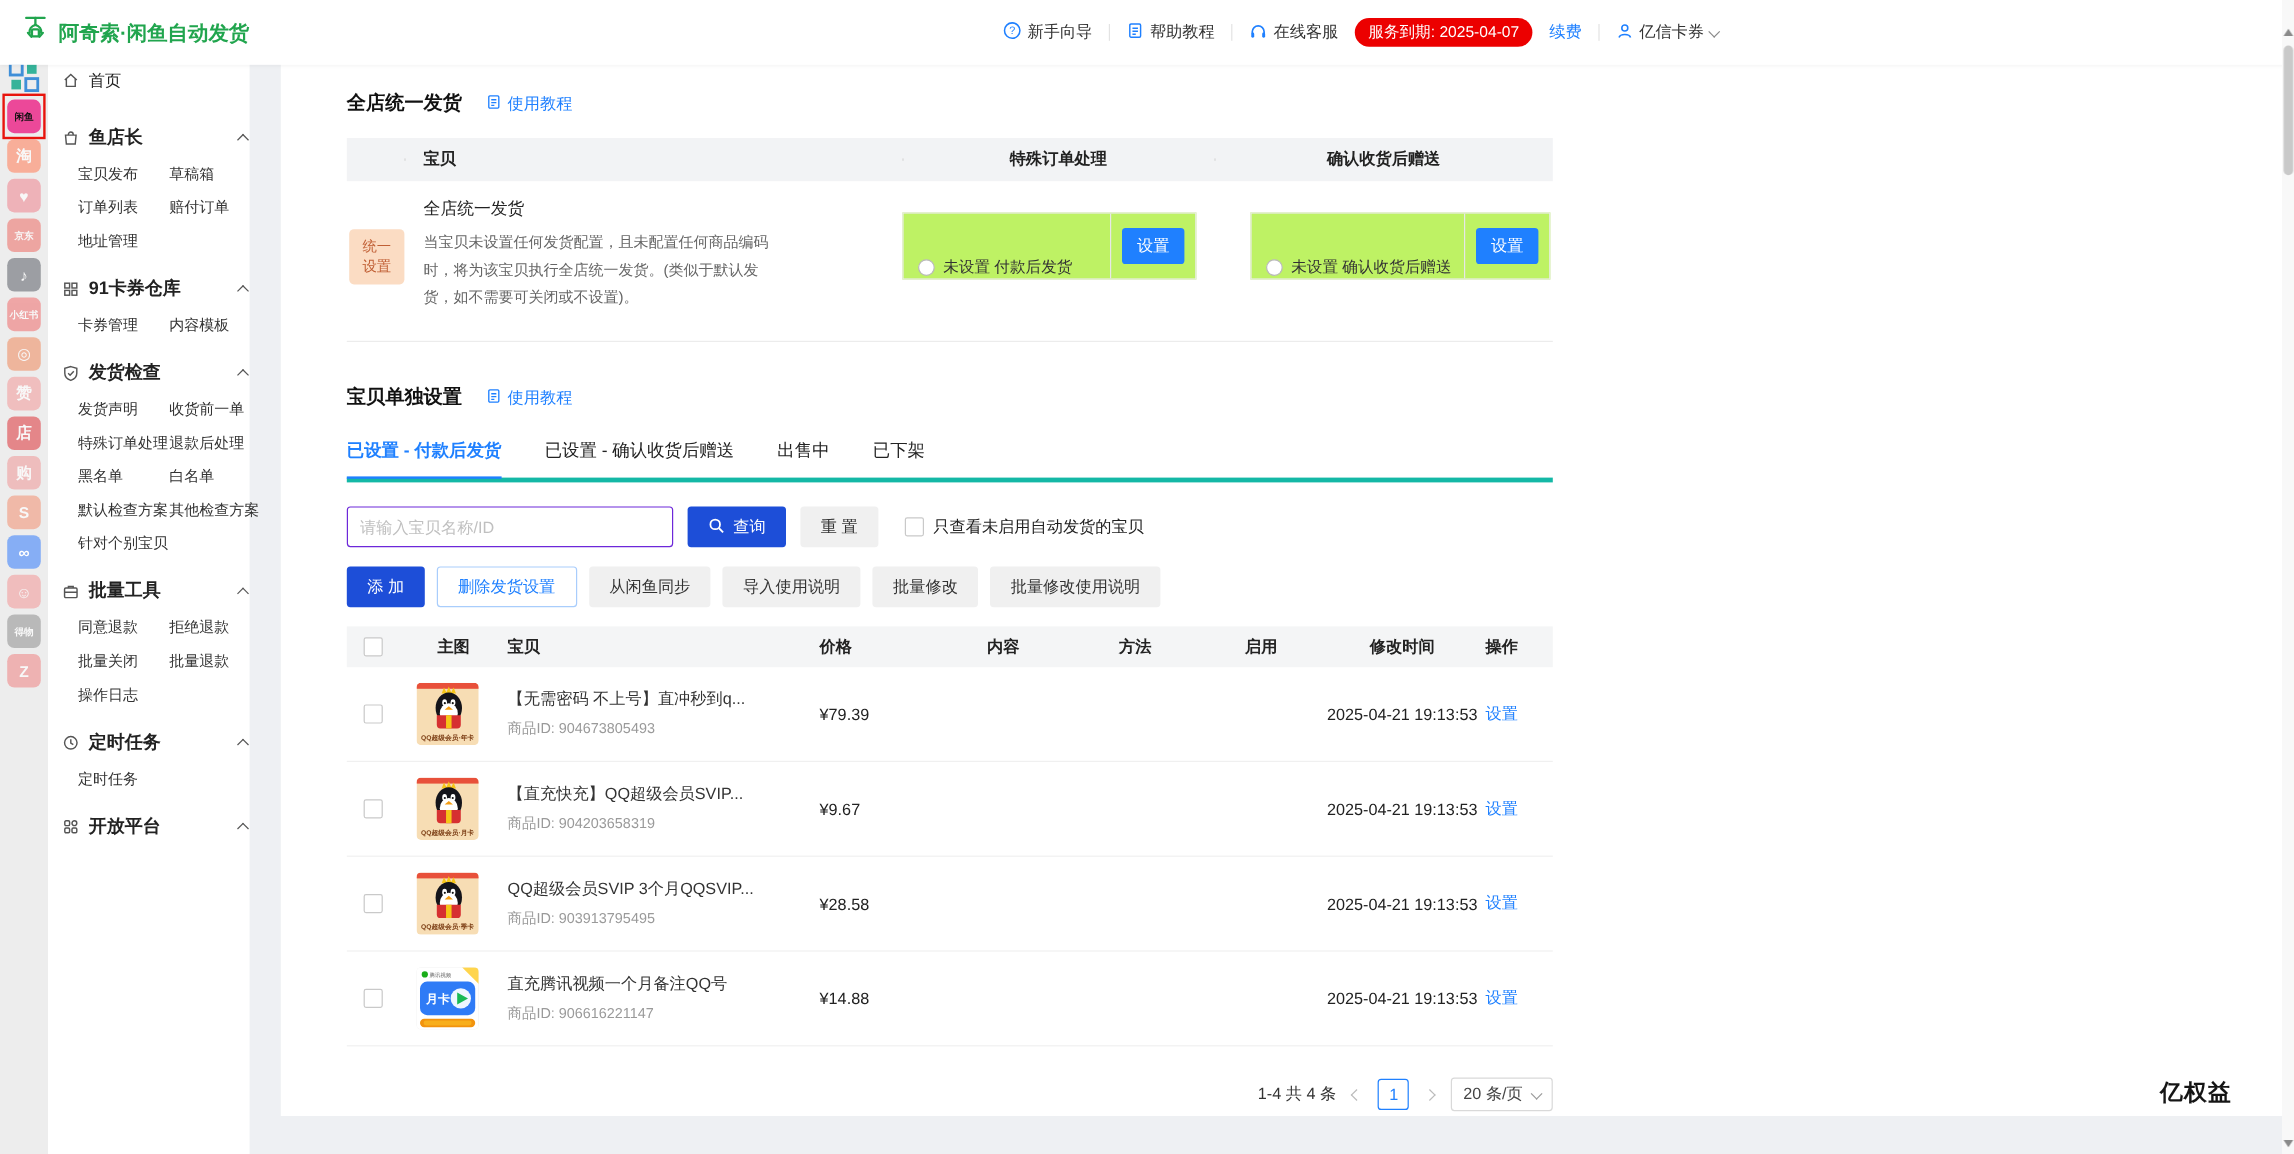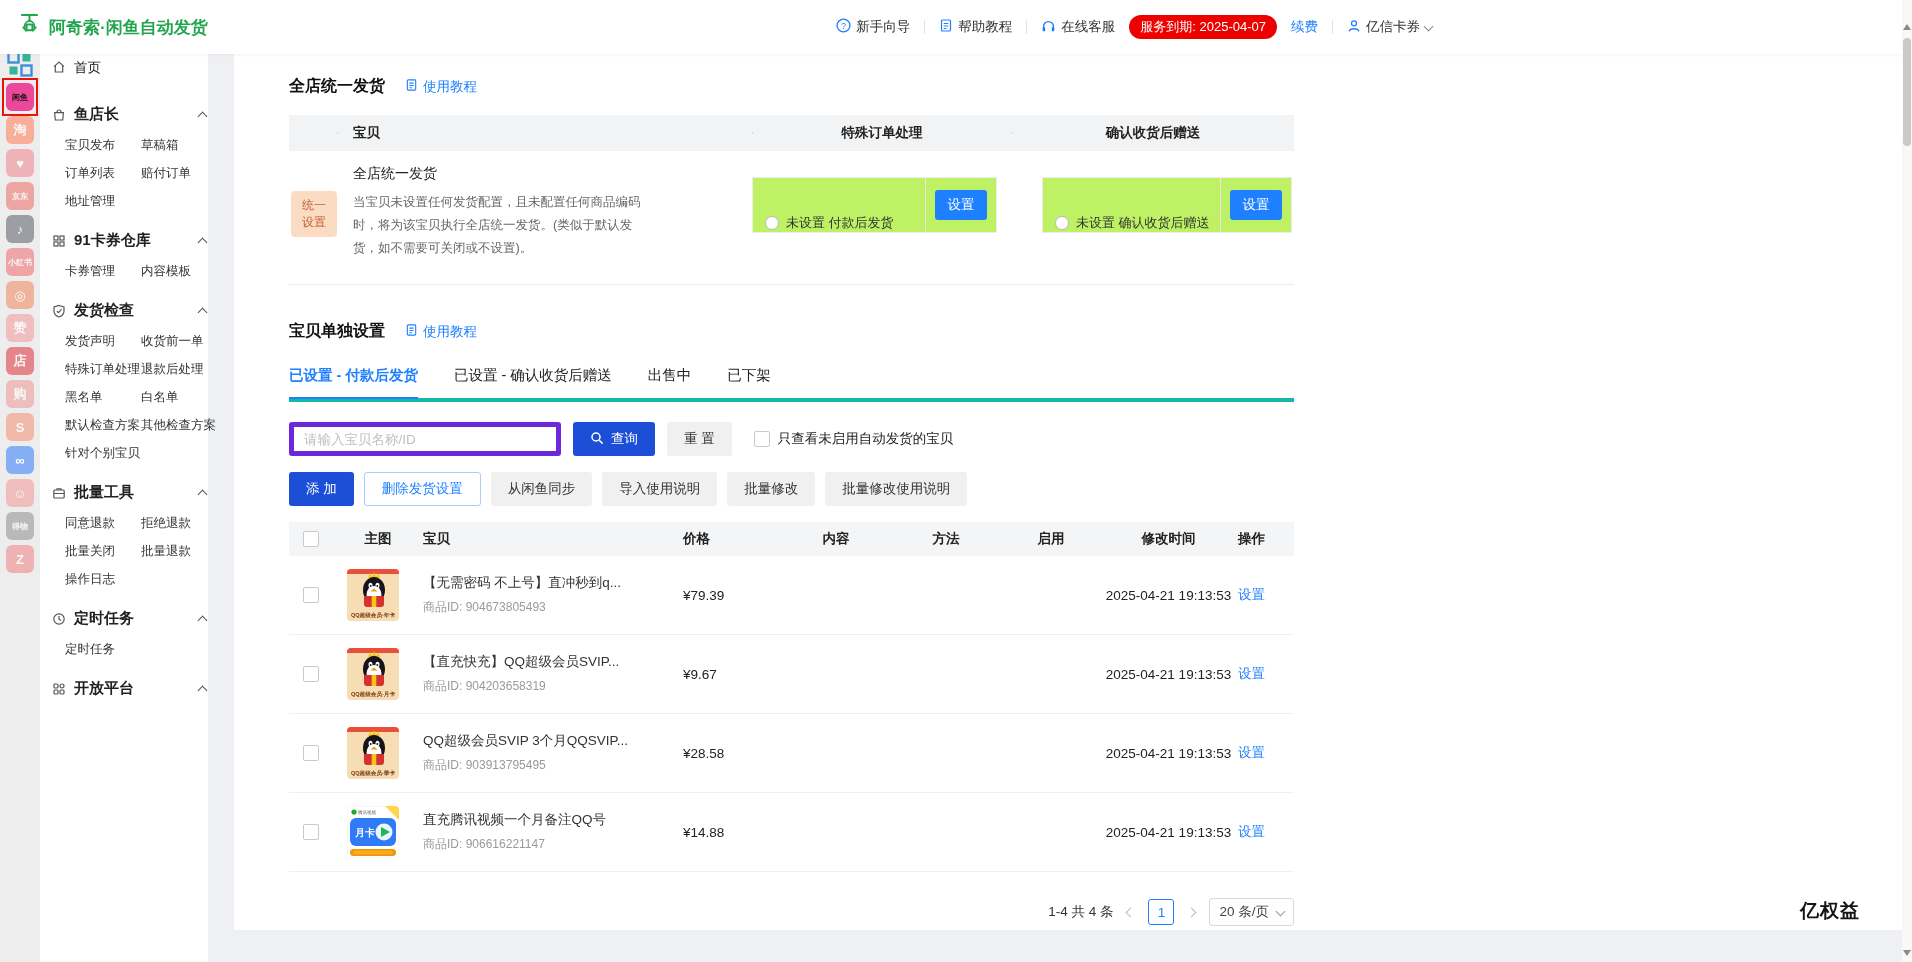--- a/index.html
+++ b/index.html
@@ -72,21 +72,21 @@
   .hr { width:1005px; height:1px; background:#ececec; margin-top:2px; }
 
   
   .sec2 { margin-top:36px; }
   .tabs { display:flex; gap:36px; margin-top:24px; width:1005px; border-bottom:4px solid #14b8a6; font-size:14.5px; }
   .tab { padding-bottom:13px; position:relative; cursor:pointer; color:#222; }
   .tab.active { color:#1f80ff; font-weight:bold; }
   .tab.active::after { content:''; position:absolute; left:0; right:0; bottom:-1px; height:2px; background:#1f80ff; }
 
   .search-row { margin-top:20px; display:flex; align-items:center; gap:12px; }
-  .search-input { width:272px; height:34px; border:5px solid #6d28d9; border-radius:3px; padding:0 10px; font-size:13.5px;
+  .search-input { width:272px; height:34px; border:1px solid #6d28d9; border-radius:3px; padding:0 10px; font-size:13.5px;
     font-family:inherit; color:#333; }
   .search-input::placeholder { color:#c0c0c0; }
   .btn { height:34px; border-radius:3px; border:none; font-size:13.5px; font-family:inherit; cursor:pointer; padding:0 17px; }
   .btn-primary { background:#1d4ed8; color:#fff; display:flex; align-items:center; gap:7px; }
   .btn-gray { background:#f0f0f0; color:#333; }
   .btn-outline { background:#fff; color:#1f80ff; border:1px solid #a9cdfc; }
   .filter { display:flex; align-items:center; gap:8px; margin-left:10px; font-size:13.5px; color:#222; cursor:pointer; }
   .cb { width:16px; height:16px; border:1px solid #c9c9c9; border-radius:2px; background:#fff; flex:0 0 16px; cursor:pointer; }
   .actions-row { margin-top:16px; display:flex; gap:10px; }
 

